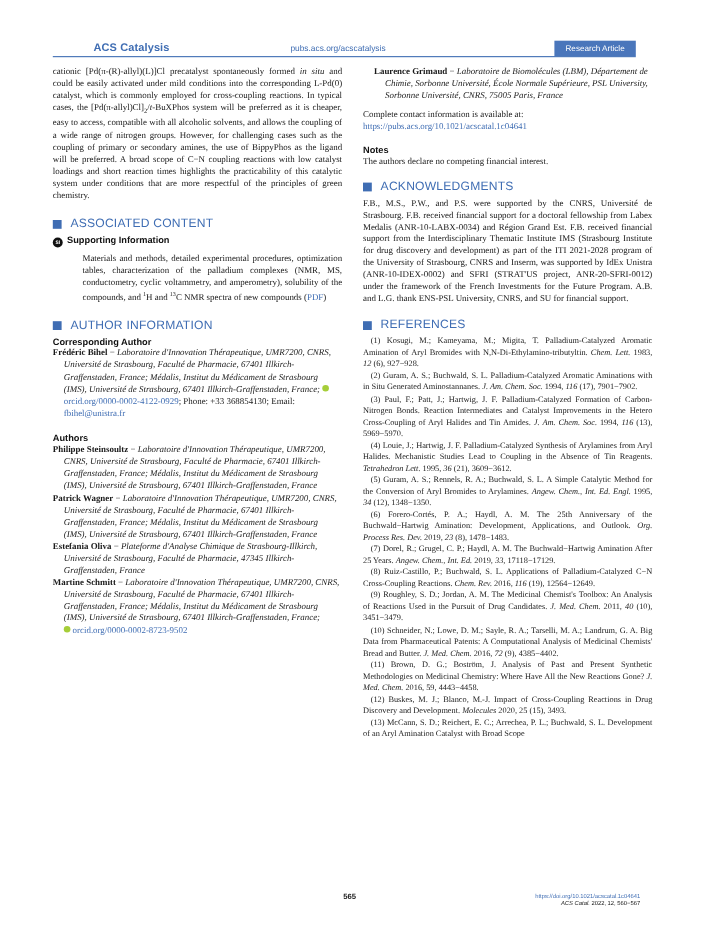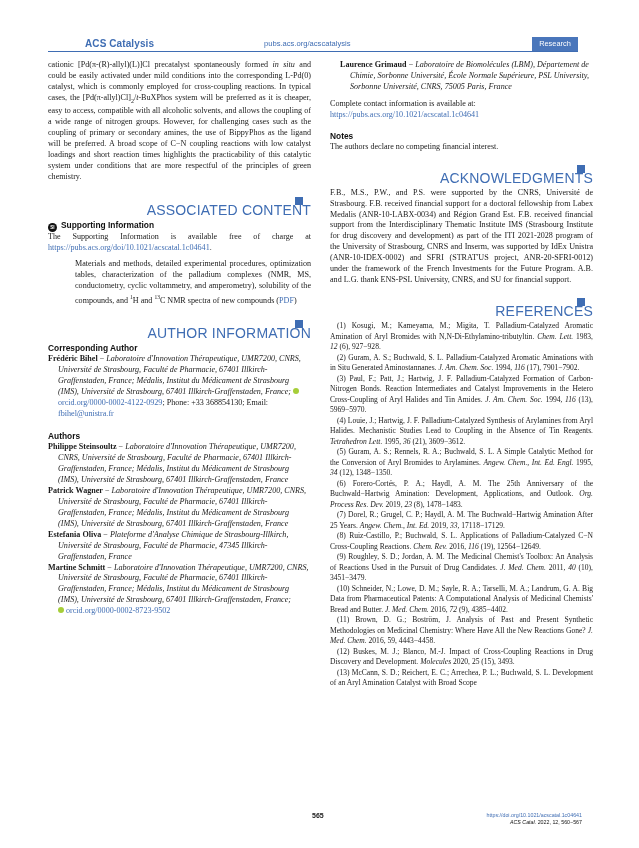--- a/index.html
+++ b/index.html
@@ -2,31 +2,31 @@
 <html><head>
 <meta charset="utf-8">
 <style>
   * { box-sizing: border-box; margin: 0; padding: 0; }
   html, body { width: 639px; height: 848px; background: #ffffff; overflow: hidden; }
   body { position: relative; font-family: "Liberation Serif", "DejaVu Serif", serif; color: #1a1a1a; }
 
   .header { position: absolute; left: 48px; top: 38px; width: 530px; height: 14px; border-bottom: 1.3px solid #3f6db3; }
   .journal-name { position: absolute; left: 0; top: 0; font-family: "Liberation Sans", sans-serif; font-size: 10px; color: #3f6db3; font-weight: bold; letter-spacing: 0.1px; margin-left: 37px; }
   .journal-url { position: absolute; left: 216px; top: 1px; font-family: "Liberation Sans", sans-serif; font-size: 7.6px; color: #3f6db3; }
-  .article-type { position: absolute; right: 0; top: -1px; width: 46px; height: 14px; background: #4a76bb; color: #fff; font-family: "Liberation Sans", sans-serif; font-size: 7.4px; text-align: center; line-height: 14px; }
+  .article-type { position: absolute; right: 0; top: -1px; width: 74px; height: 14px; background: #4a76bb; color: #fff; font-family: "Liberation Sans", sans-serif; font-size: 7.4px; text-align: center; line-height: 14px; }
 
   .col { position: absolute; top: 60px; width: 263px; font-size: 8.1px; line-height: 10.95px; }
   .col-left { left: 48px; }
   .col-right { left: 330px; }
 
   p.just { text-align: justify; text-align-last: left; }
   .it { font-style: italic; }
   .link { color: #3f6db3; }
 
-  .sec-head { font-family: "Liberation Sans", sans-serif; font-size: 14px; color: #3f6db3; font-weight: normal; letter-spacing: 0.2px; display: flex; align-items: flex-end; flex-direction: column; }
+  .sec-head { font-family: "Liberation Sans", sans-serif; font-size: 11px; color: #3f6db3; font-weight: normal; letter-spacing: 0.2px; display: flex; align-items: center; }
   .sec-sq { display: inline-block; width: 8px; height: 8px; background: #3f6db3; margin-right: 8px; }
   .sub-head { font-family: "Liberation Sans", sans-serif; font-size: 8.4px; font-weight: bold; color: #111; }
   .si-icon { display: inline-block; width: 9px; height: 9px; border-radius: 50%; background: #111; color: #fff; font-size: 4.5px; text-align: center; line-height: 9px; margin-right: 4px; vertical-align: -1px; font-family: "Liberation Sans", sans-serif; font-weight: bold; }
 
   .si-desc { margin-left: 27px; margin-top: 5px; text-align: justify; }
   .author { padding-left: 10px; text-indent: -10px; }
   .author b { font-weight: bold; }
   .orcid-dot { display: inline-block; width: 6px; height: 6px; border-radius: 50%; background: #a6ce39; margin-right: 2px; vertical-align: 0px; }
 
   .ref { text-indent: 7px; text-align: justify; font-size: 7.55px; line-height: 10.5px; }
@@ -45,21 +45,20 @@
 </div>
 
 <div class="col col-left">
   <p class="just"><span>cationic [Pd(π-(R)-allyl)(L)]Cl precatalyst spontaneously formed </span><span class="it">in situ</span><span> and could be easily activated under mild conditions into the corresponding L-Pd(0) catalyst, which is commonly employed for cross-coupling reactions. In typical cases, the [Pd(π-allyl)Cl]</span><sub style="font-size:6px">2</sub><span>/</span><span class="it">t</span><span>-BuXPhos system will be preferred as it is cheaper, easy to access, compatible with all alcoholic solvents, and allows the coupling of a wide range of nitrogen groups. However, for challenging cases such as the coupling of primary or secondary amines, the use of BippyPhos as the ligand will be preferred. A broad scope of C−N coupling reactions with low catalyst loadings and short reaction times highlights the practicability of this catalytic system under conditions that are more respectful of the principles of green chemistry.</span></p>
 
   <div class="sec-head" style="margin-top:14px">
       <span class="sec-sq"></span>
       <span>ASSOCIATED CONTENT</span>
     </div>
   <div class="sub-head" style="margin-top:4px"><span class="si-icon">SI</span><span>Supporting Information</span></div>
-  <p class="just"><span>The Supporting Information is available free of charge at </span><span class="link">https://pubs.acs.org/doi/10.1021/acscatal.1c04641</span><span>.</span></p>
   <p class="si-desc"><span>Materials and methods, detailed experimental procedures, optimization tables, characterization of the palladium complexes (NMR, MS, conductometry, cyclic voltammetry, and amperometry), solubility of the compounds, and </span><sup style="font-size:5.5px">1</sup><span>H and </span><sup style="font-size:5.5px">13</sup><span>C NMR spectra of new compounds (</span><span class="link">PDF</span><span>)</span></p>
 
   <div class="sec-head" style="margin-top:14px">
       <span class="sec-sq"></span>
       <span>AUTHOR INFORMATION</span>
     </div>
   <div class="sub-head" style="margin-top:4px">Corresponding Author</div>
   <p class="author"><b>Frédéric Bihel</b> − <span class="it">Laboratoire d'Innovation Thérapeutique, UMR7200, CNRS, Université de Strasbourg, Faculté de Pharmacie, 67401 Illkirch-Graffenstaden, France; Médalis, Institut du Médicament de Strasbourg (IMS), Université de Strasbourg, 67401 Illkirch-Graffenstaden, France;</span> <span class="orcid-dot"></span><span class="link">orcid.org/0000-0002-4122-0929</span><span>; Phone: +33 368854130; Email: </span><span class="link">fbihel@unistra.fr</span></p>
 
   <div class="sub-head" style="margin-top:11px">Authors</div>

